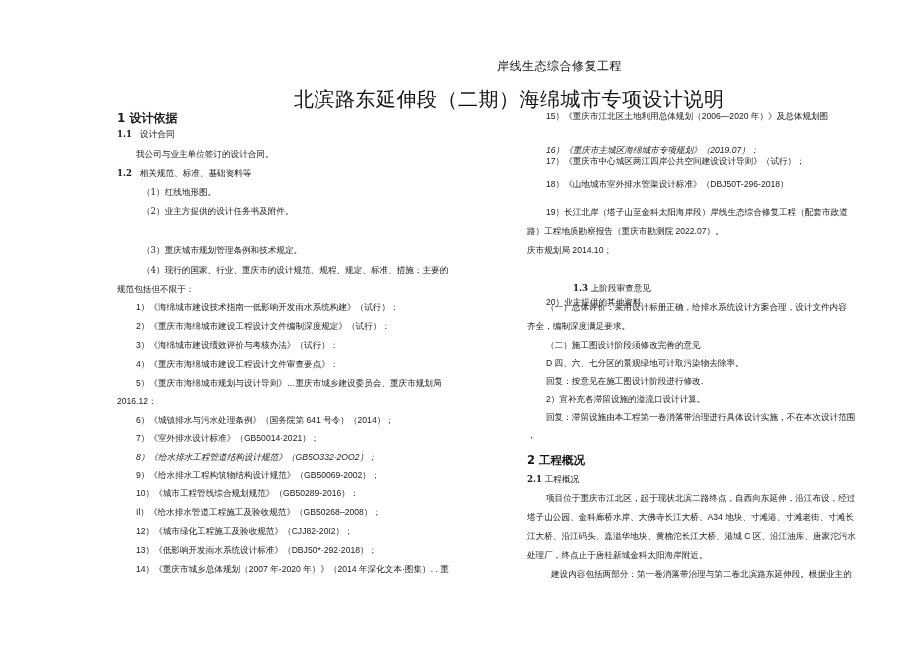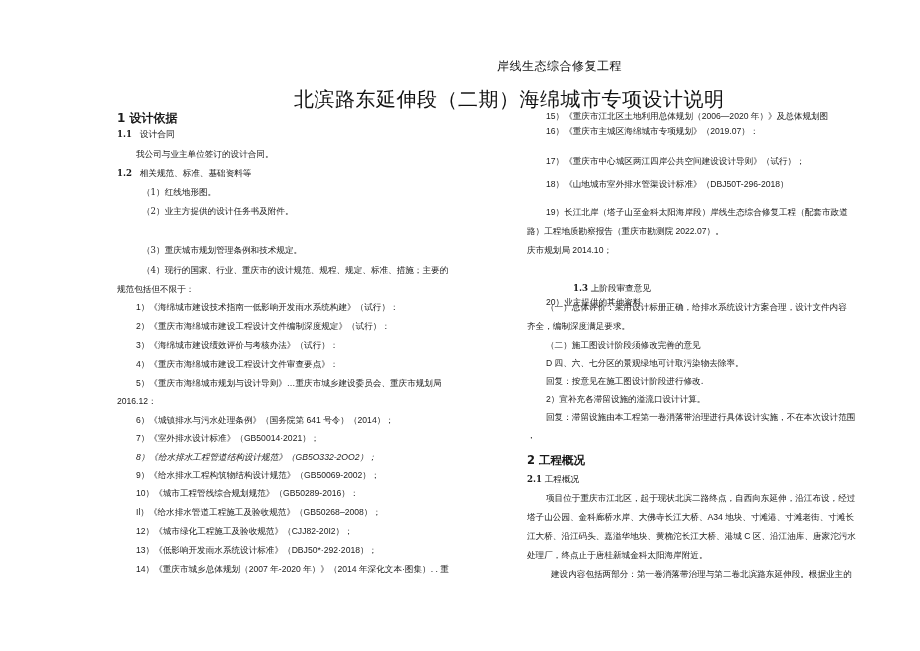--- a/index.html
+++ b/index.html
@@ -101,21 +101,21 @@
     <div class="line num" style="left:136px; top:470px;">9）《给水排水工程构筑物结构设计规范》（GB50069-2002）；</div>
     <div class="line num" style="left:136px; top:488px;">10）《城市工程管线综合规划规范》（GB50289-2016）：</div>
     <div class="line num" style="left:136px; top:507px;">Il）《给水排水管道工程施工及验收规范》（GB50268–2008）；</div>
     <div class="line num" style="left:136px; top:526px;">12）《城市绿化工程施工及验收规范》（CJJ82-20I2）；</div>
     <div class="line num" style="left:136px; top:545px;">13）《低影响开发雨水系统设计标准》（DBJ50*·292·2018）；</div>
     <div class="line num" style="left:136px; top:564px;">14）《重庆市城乡总体规划（2007 年-2020 年）》（2014 年深化文本·图集）. . 重</div>
   </div>
 
   <div>
     <div class="line num" style="left:546px; top:111px;">15）《重庆市江北区土地利用总体规划（2006—2020 年）》及总体规划图</div>
-    <div class="line num" style="left:546px; top:126px;">16）《重庆市主城区海绵城市专项规划》（2019.07）：</div>
+    <div class="line num" style="left:546px; top:145px;font-style:italic;">16）《重庆市主城区海绵城市专项规划》（2019.07）：</div>
     <div class="line num" style="left:546px; top:156px;">17）《重庆市中心城区两江四岸公共空间建设设计导则》（试行）；</div>
     <div class="line num" style="left:546px; top:179px;">18）《山地城市室外排水管渠设计标准》（DBJ50T-296-2018）</div>
 
     <div class="line num" style="left:546px; top:207px;">19）长江北岸（塔子山至金科太阳海岸段）岸线生态综合修复工程（配套市政道</div>
     <div class="line num" style="left:527px; top:226px;">路）工程地质勘察报告（重庆市勘测院 2022.07）。</div>
     <div class="line num" style="left:527px; top:245px;">庆市规划局 2014.10；</div>
     <div class="line num" style="left:546px; top:264px;margin-top:33px;">20）业主提供的其他资料</div>
 
     <div class="line" style="left:527px; top:283px;margin-left:46px;">
       <b class="secnum">1.3</b>

